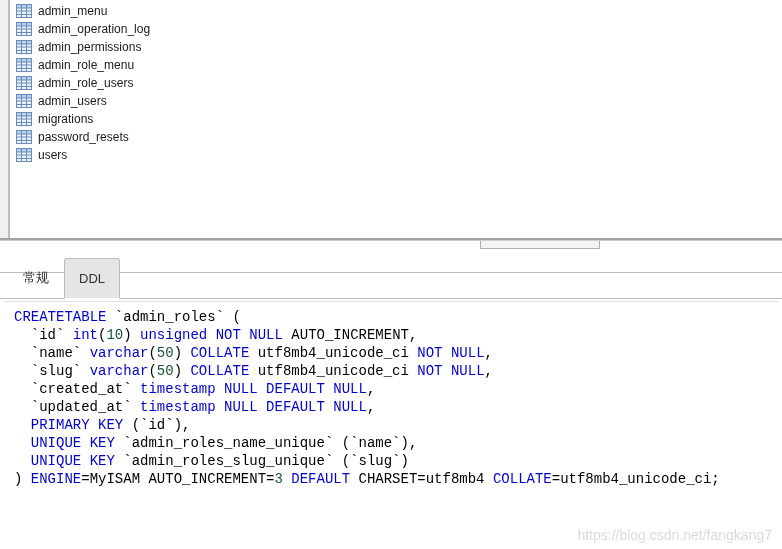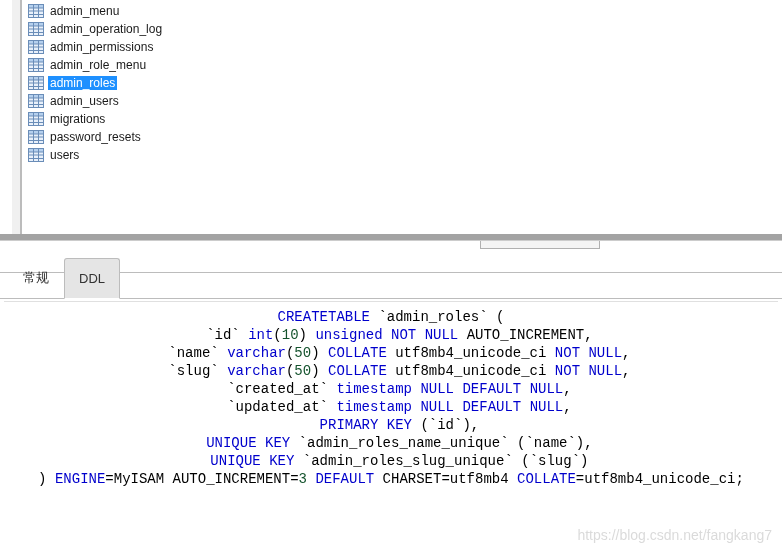--- a/index.html
+++ b/index.html
@@ -13,22 +13,21 @@
     position: relative;
   }
   .container {
     display: flex;
     flex-direction: column;
     height: 100%;
   }
   .top-panel {
     display: flex;
     height: 240px;
-    border-bottom: 6px solid #a3a3a3;
-    padding-left: 12px;
+    border-bottom: 2px solid #a3a3a3;
   }
   .gutter {
     width: 9px;
     background: #f0f0f0;
     border-right: 1px solid #bcbcbc;
   }
   .tree-panel {
     flex: 1;
     background: #ffffff;
     overflow-y: auto;
@@ -106,21 +105,20 @@
     padding: 6px 10px;
     font-family: "Courier New", monospace;
     font-size: 14px;
     line-height: 18px;
     white-space: pre;
     color: #000;
     overflow: auto;
     border-top: 1px solid #e0e0e0;
     margin: 2px 4px;
     position: relative;
-    text-align: center;
   }
   .kw { color: #0000cc; }
   .num { color: #14532d; }
   .watermark {
     position: absolute;
     right: 10px;
     bottom: 6px;
     color: rgba(150,150,150,0.35);
     font-family: Arial, sans-serif;
     font-size: 14px;
@@ -171,30 +169,30 @@
           <svg class="table-icon" width="16" height="14" viewBox="0 0 16 14">
             <rect x="0.5" y="0.5" width="15" height="13" fill="#e8f0fa" stroke="#6a8db8"></rect>
             <rect x="0.5" y="0.5" width="15" height="3.5" fill="#b5d0ee" stroke="#6a8db8"></rect>
             <line x1="5.5" y1="0.5" x2="5.5" y2="13.5" stroke="#6a8db8"></line>
             <line x1="10.5" y1="0.5" x2="10.5" y2="13.5" stroke="#6a8db8"></line>
             <line x1="0.5" y1="7" x2="15.5" y2="7" stroke="#6a8db8"></line>
             <line x1="0.5" y1="10.5" x2="15.5" y2="10.5" stroke="#6a8db8"></line>
           </svg>
           <span class="label">admin_role_menu</span>
         </div>
-        <div class="tree-item selected">
-          <svg class="table-icon" width="16" height="14" viewBox="0 0 16 14">
-            <rect x="0.5" y="0.5" width="15" height="13" fill="#e8f0fa" stroke="#6a8db8"></rect>
-            <rect x="0.5" y="0.5" width="15" height="3.5" fill="#b5d0ee" stroke="#6a8db8"></rect>
-            <line x1="5.5" y1="0.5" x2="5.5" y2="13.5" stroke="#6a8db8"></line>
-            <line x1="10.5" y1="0.5" x2="10.5" y2="13.5" stroke="#6a8db8"></line>
-            <line x1="0.5" y1="7" x2="15.5" y2="7" stroke="#6a8db8"></line>
-            <line x1="0.5" y1="10.5" x2="15.5" y2="10.5" stroke="#6a8db8"></line>
-          </svg>
-          <span class="label">admin_roles</span>
+        <div class="tree-item">
+          <svg class="table-icon" width="16" height="14" viewBox="0 0 16 14">
+            <rect x="0.5" y="0.5" width="15" height="13" fill="#e8f0fa" stroke="#6a8db8"></rect>
+            <rect x="0.5" y="0.5" width="15" height="3.5" fill="#b5d0ee" stroke="#6a8db8"></rect>
+            <line x1="5.5" y1="0.5" x2="5.5" y2="13.5" stroke="#6a8db8"></line>
+            <line x1="10.5" y1="0.5" x2="10.5" y2="13.5" stroke="#6a8db8"></line>
+            <line x1="0.5" y1="7" x2="15.5" y2="7" stroke="#6a8db8"></line>
+            <line x1="0.5" y1="10.5" x2="15.5" y2="10.5" stroke="#6a8db8"></line>
+          </svg>
+          <span class="label">admin_role_users</span>
         </div>
         <div class="tree-item">
           <svg class="table-icon" width="16" height="14" viewBox="0 0 16 14">
             <rect x="0.5" y="0.5" width="15" height="13" fill="#e8f0fa" stroke="#6a8db8"></rect>
             <rect x="0.5" y="0.5" width="15" height="3.5" fill="#b5d0ee" stroke="#6a8db8"></rect>
             <line x1="5.5" y1="0.5" x2="5.5" y2="13.5" stroke="#6a8db8"></line>
             <line x1="10.5" y1="0.5" x2="10.5" y2="13.5" stroke="#6a8db8"></line>
             <line x1="0.5" y1="7" x2="15.5" y2="7" stroke="#6a8db8"></line>
             <line x1="0.5" y1="10.5" x2="15.5" y2="10.5" stroke="#6a8db8"></line>
           </svg>

